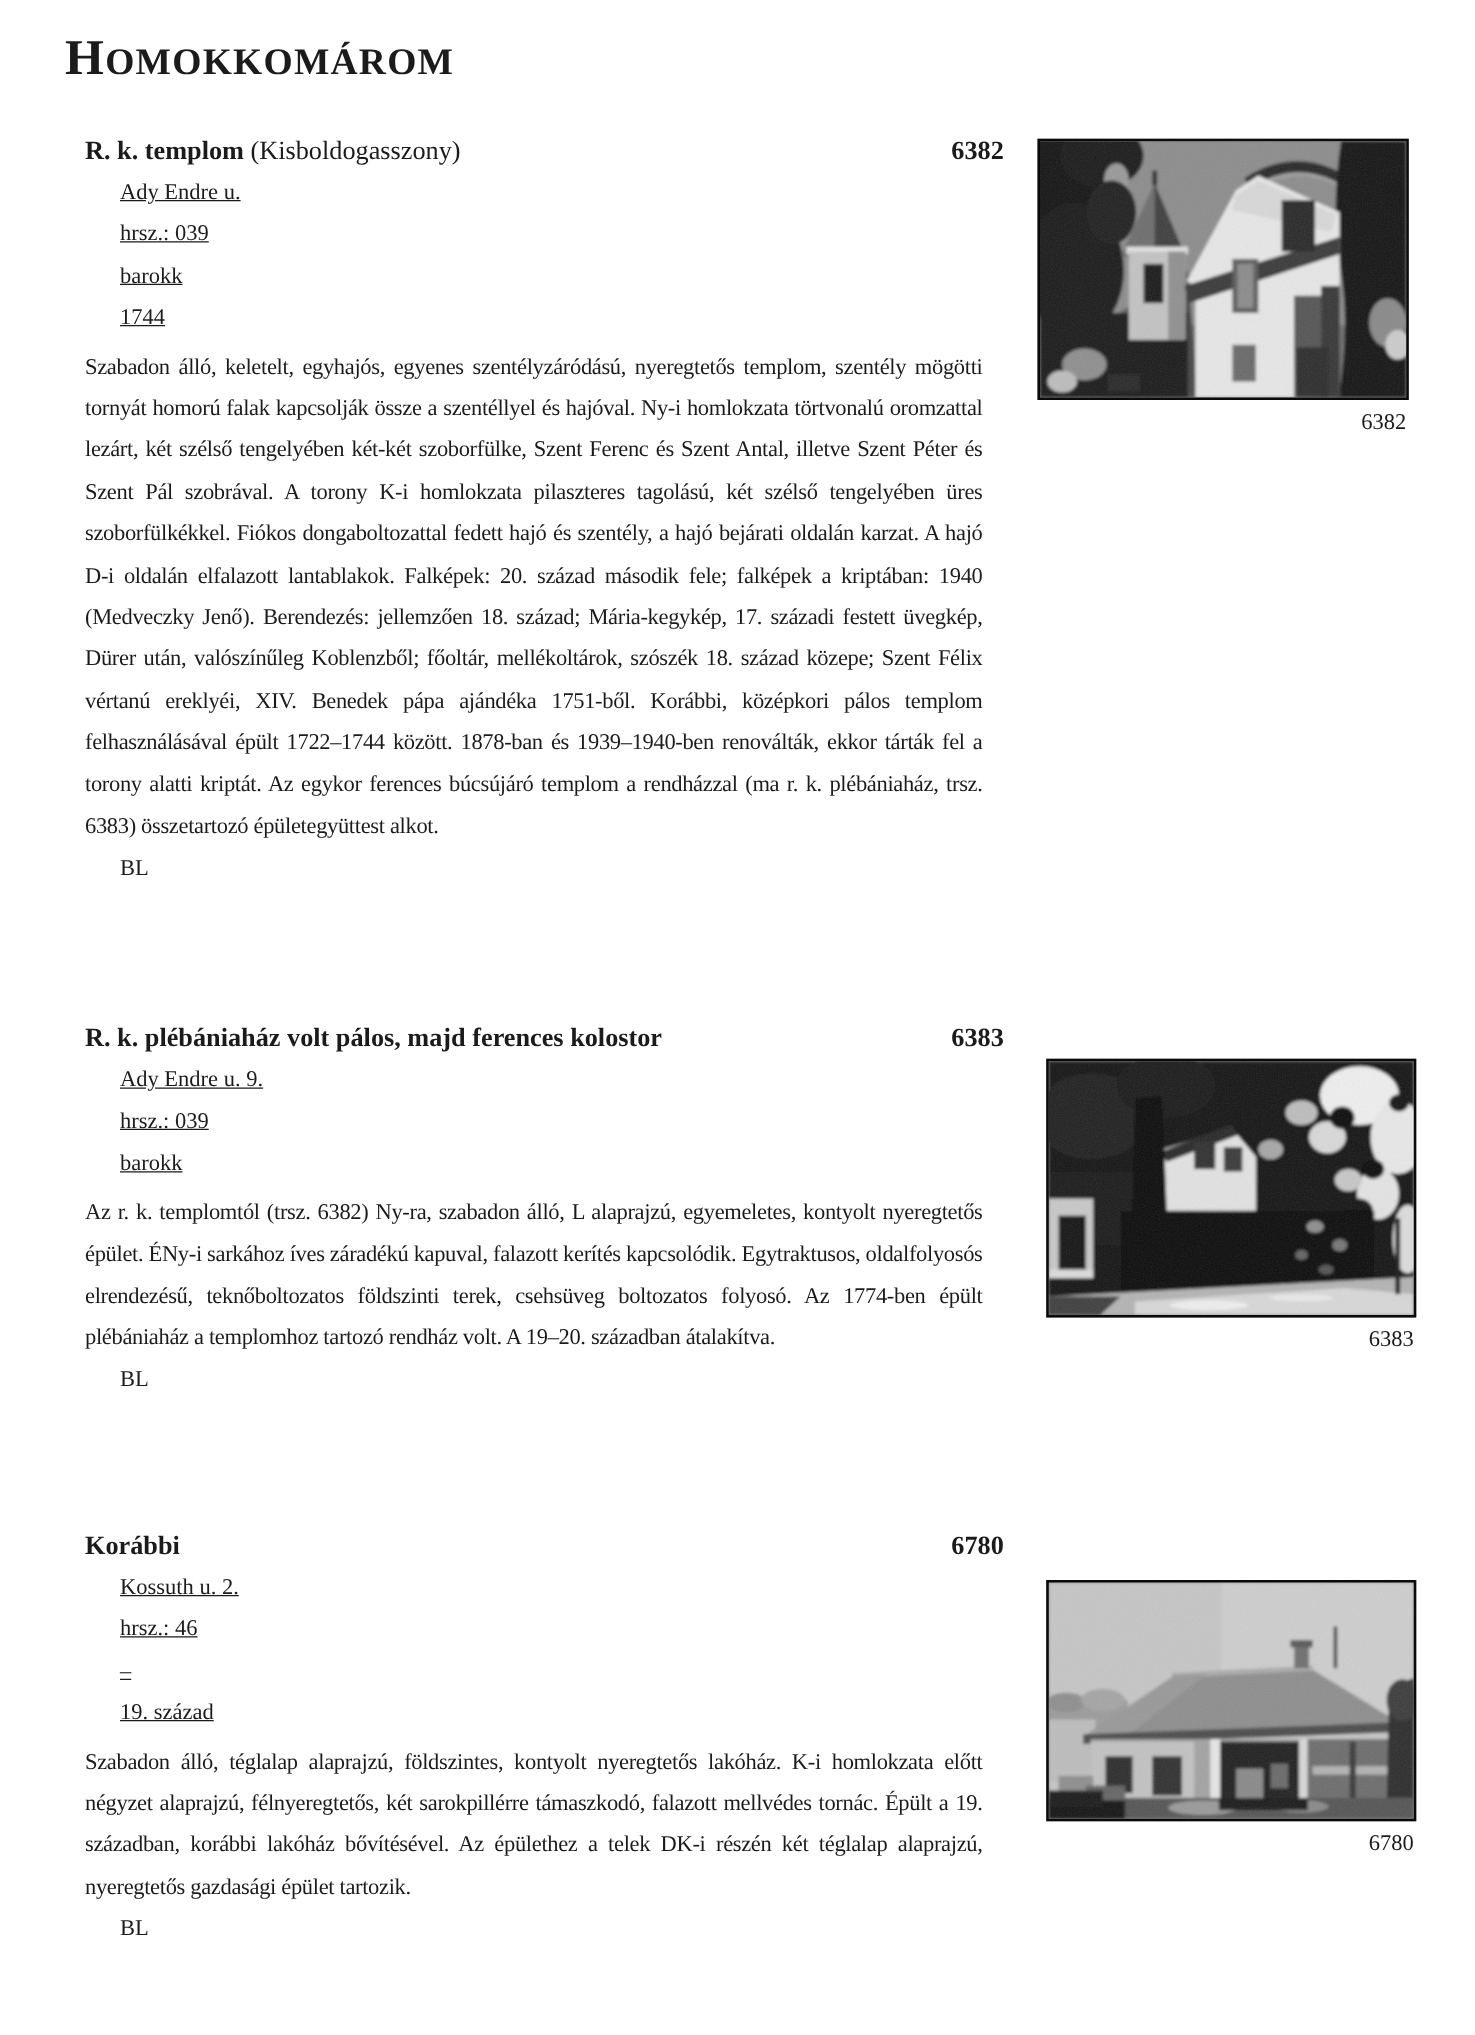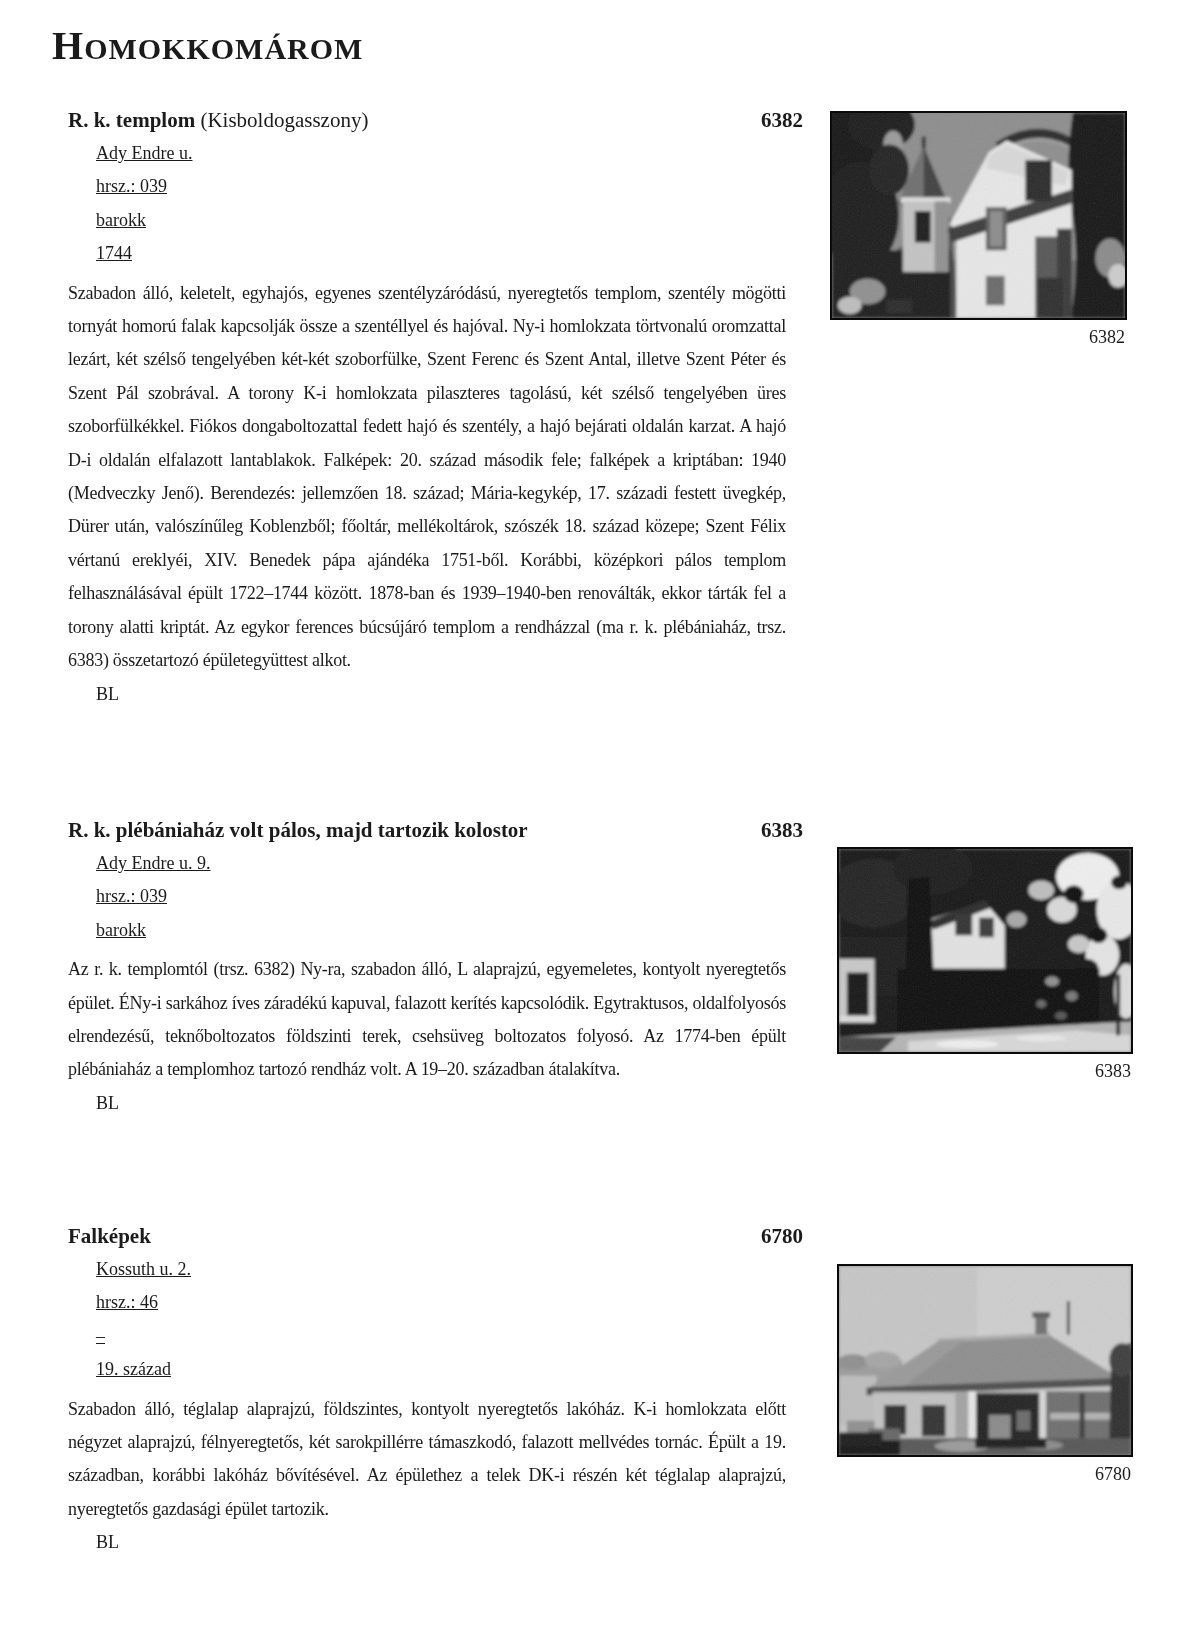--- a/index.html
+++ b/index.html
@@ -39,33 +39,33 @@
   <div class="meta">Ady Endre u.</div>
   <div class="meta">hrsz.: 039</div>
   <div class="meta">barokk</div>
   <div class="meta">1744</div>
   <p class="desc">Szabadon álló, keletelt, egyhajós, egyenes szentélyzáródású, nyeregtetős templom, szentély mögötti tornyát homorú falak kapcsolják össze a szentéllyel és hajóval. Ny-i homlokzata törtvonalú oromzattal lezárt, két szélső tengelyében két-két szoborfülke, Szent Ferenc és Szent Antal, illetve Szent Péter és Szent Pál szobrával. A torony K-i homlokzata pilaszteres tagolású, két szélső tengelyében üres szoborfülkékkel. Fiókos dongaboltozattal fedett hajó és szentély, a hajó bejárati oldalán karzat. A hajó D-i oldalán elfalazott lantablakok. Falképek: 20. század második fele; falképek a kriptában: 1940 (Medveczky Jenő). Berendezés: jellemzően 18. század; Mária-kegykép, 17. századi festett üvegkép, Dürer után, valószínűleg Koblenzből; főoltár, mellékoltárok, szószék 18. század közepe; Szent Félix vértanú ereklyéi, XIV. Benedek pápa ajándéka 1751-ből. Korábbi, középkori pálos templom felhasználásával épült 1722–1744 között. 1878-ban és 1939–1940-ben renoválták, ekkor tárták fel a torony alatti kriptát. Az egykor ferences búcsújáró templom a rendházzal (ma r. k. plébániaház, trsz. 6383) összetartozó épületegyüttest alkot.</p>
   <div class="author">BL</div>
 </section>
 
 <section class="entry" style="top:814px">
   <div class="ehead">
-    <span class="ename"><b>R. k. plébániaház volt pálos, majd tartozik kolostor</b> <span class="esub"></span></span>
+    <span class="ename"><b>R. k. plébániaház volt pálos, majd ferences kolostor</b> <span class="esub"></span></span>
     <span class="enum">6383</span>
   </div>
   <div class="meta">Ady Endre u. 9.</div>
   <div class="meta">hrsz.: 039</div>
   <div class="meta">barokk</div>
   <p class="desc">Az r. k. templomtól (trsz. 6382) Ny-ra, szabadon álló, L alaprajzú, egyemeletes, kontyolt nyeregtetős épület. ÉNy-i sarkához íves záradékú kapuval, falazott kerítés kapcsolódik. Egytraktusos, oldalfolyosós elrendezésű, teknőboltozatos földszinti terek, csehsüveg boltozatos folyosó. Az 1774-ben épült plébániaház a templomhoz tartozó rendház volt. A 19–20. században átalakítva.</p>
   <div class="author">BL</div>
 </section>
 
 <section class="entry" style="top:1220px">
   <div class="ehead">
-    <span class="ename"><b>Falképek</b> <span class="esub"></span></span>
+    <span class="ename"><b>Korábbi</b> <span class="esub"></span></span>
     <span class="enum">6780</span>
   </div>
   <div class="meta">Kossuth u. 2.</div>
   <div class="meta">hrsz.: 46</div>
   <div class="meta">–</div>
   <div class="meta">19. század</div>
   <p class="desc">Szabadon álló, téglalap alaprajzú, földszintes, kontyolt nyeregtetős lakóház. K-i homlokzata előtt négyzet alaprajzú, félnyeregtetős, két sarokpillérre támaszkodó, falazott mellvédes tornác. Épült a 19. században, korábbi lakóház bővítésével. Az épülethez a telek DK-i részén két téglalap alaprajzú, nyeregtetős gazdasági épület tartozik.</p>
   <div class="author">BL</div>
 </section>
 

